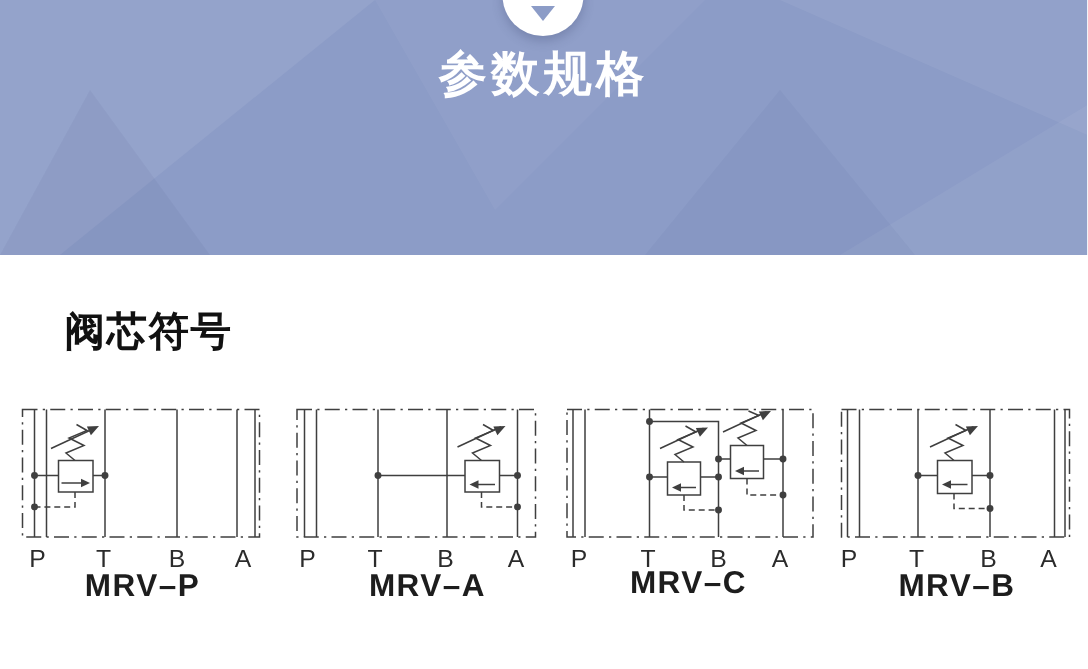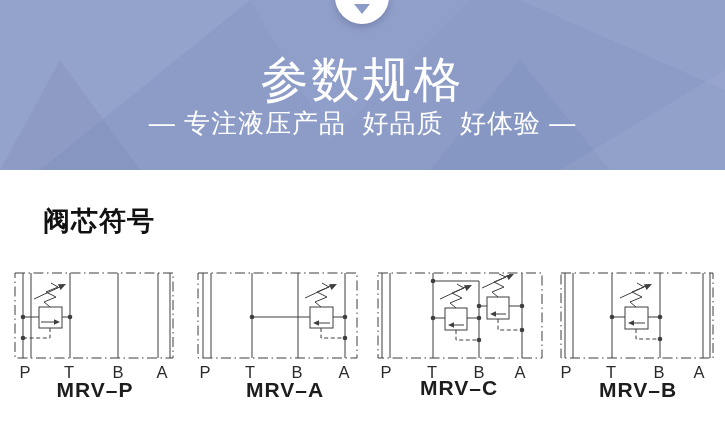--- a/index.html
+++ b/index.html
@@ -18,22 +18,22 @@
     position:absolute; left:335px; top:-30px; width:54px; height:54px;
     border-radius:50%; background:#ffffff;
     box-shadow:0 3px 7px rgba(50,60,100,.28);
   }
   .arrow-tri {
     position:absolute; left:19px; top:34px; width:0; height:0;
     border-left:8px solid transparent; border-right:8px solid transparent;
     border-top:10px solid var(--hbg);
   }
   .banner-title {
-    position:absolute; left:0; top:48px; width:725px; text-align:center;
-    color:#fff; font-size:48px; font-weight:normal; letter-spacing:3px;
+    position:absolute; left:0; top:28px; width:725px; text-align:center;
+    color:#fff; font-size:32px; font-weight:bold; letter-spacing:3px;
   }
   .banner-subtitle {
     position:absolute; left:0; top:106px; width:725px; text-align:center;
     color:#fff; font-size:26px; letter-spacing:1px; white-space:pre;
   }
   
   .section-heading {
     position:absolute; left:16px; top:203px;
     color:#111; font-size:27px; font-weight:bold; letter-spacing:1px;margin-left:27px;
   }
@@ -58,21 +58,20 @@
       <polygon points="250,0 470,0 330,140" fill="rgba(255,255,255,0.04)"></polygon>
       <polygon points="0,170 140,170 60,60" fill="rgba(30,45,90,0.05)"></polygon>
       <polygon points="725,0 725,90 520,0" fill="rgba(255,255,255,0.06)"></polygon>
       <polygon points="725,170 560,170 725,70" fill="rgba(255,255,255,0.05)"></polygon>
       <polygon points="430,170 610,170 520,60" fill="rgba(30,45,90,0.04)"></polygon>
     </svg>
     <div class="arrow-circle">
       <div class="arrow-tri"></div>
     </div>
     <div class="banner-title">参数规格</div>
-    <div class="banner-subtitle">— 专注液压产品  好品质  好体验 —</div>
   </div>
 
   <div class="section-heading">阀芯符号</div>
 
   <figure class="diagram" id="d1" style="margin:0">
     <svg width="172" height="140" viewBox="0 0 172 140">
       <rect class="ln dd" x="5" y="5" width="158" height="85"></rect>
       <path class="ln" d="M13,5 V90 M21,5 V90 M60,5 V90 M108,5 V90 M148,5 V90 M160,5 V90"></path>
       <path class="ln" d="M13,49 H29 M52,49 H60"></path>
       <rect class="ln" x="29" y="39" width="23" height="21"></rect>

